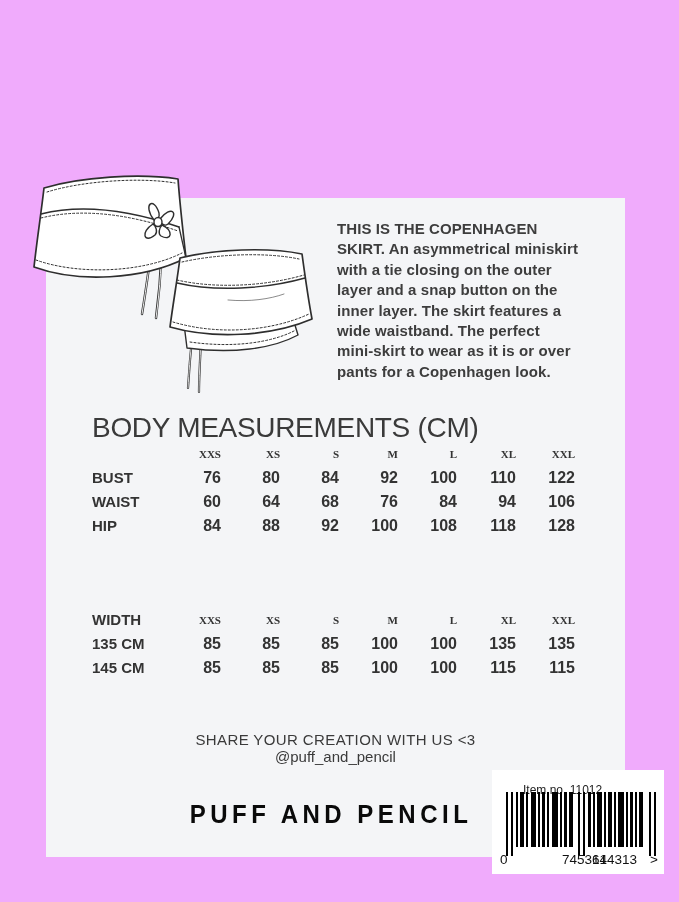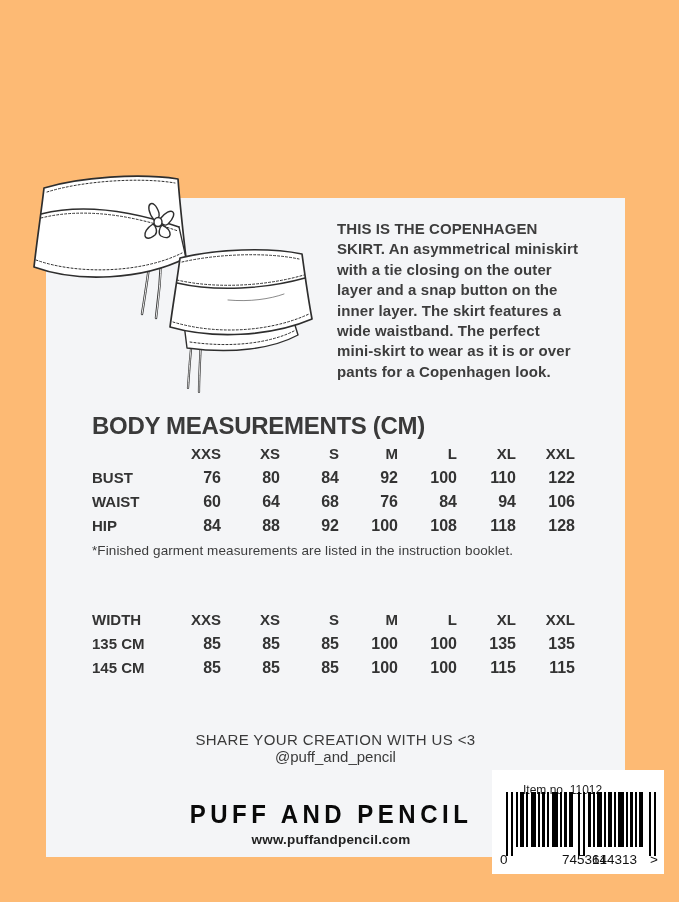--- a/index.html
+++ b/index.html
@@ -1,38 +1,38 @@
 <!DOCTYPE html>
 <html><head>
 <meta charset="utf-8">
 <style>
   * { margin:0; padding:0; box-sizing:border-box; }
   html,body { width:679px; height:902px; background:#ffffff; font-family:"Liberation Sans", sans-serif; }
-  .page { position:relative; width:679px; height:902px; background:#fdba74; overflow:hidden; }
+  .page { position:relative; width:679px; height:902px; background:#f0abfc; overflow:hidden; }
   .card { position:absolute; left:46px; top:198px; width:579px; height:659px; background:#f4f5f7; }
 
   
   .skirts { position:absolute; left:30px; top:160px; width:290px; height:238px; }
   .skirts svg { width:100%; height:100%; }
 
   
   .description { position:absolute; left:337px; top:219px; width:262px;
     font-size:15px; line-height:20.4px; font-weight:bold; color:#3d3d3d; white-space:pre-line; letter-spacing:0.1px; }
 
   
-  .sec-title { position:absolute; left:92px; font-size:24px; font-weight:700; color:#3a3a3a; letter-spacing:-0.3px; }
+  .sec-title { position:absolute; left:92px; font-size:28px; font-weight:400; color:#3a3a3a; letter-spacing:-0.3px; }
   .bm-title { top:412px; }
   .fr-title { top:577px; }
 
   
   .mtable { position:absolute; left:92px; display:grid; grid-template-columns:80px repeat(7,59px); }
   .bm-table { top:442px; }
   .fr-table { top:608px; }
   .mtable .cell { height:24px; font-size:16px; font-weight:bold; color:#333333; text-align:right; padding-right:10px; line-height:24px; }
-  .mtable .hcell { font-size:15px; }
+  .mtable .hcell { font-size:11px;font-family:Liberation Serif, serif; }
   .mtable .rlabel { text-align:left; padding-right:0; font-size:15px; color:#333333; }
   .mtable .corner { text-align:left; padding-right:0; }
 
   .note { position:absolute; left:92px; top:543px; font-size:13.5px; color:#3c3c3c; letter-spacing:0.1px; }
 
   
   .social { position:absolute; left:46px; top:731px; width:579px; text-align:center; color:#3a3a3a; }
   .social .line1 { font-size:15px; letter-spacing:0.4px; }
   .social .line2 { font-size:15px; margin-top:0; }
   .social .line3 { font-size:15px; margin-top:4px; }
@@ -152,21 +152,20 @@
 
     <div class="cell rlabel">HIP</div>
     <div class="cell">84</div>
     <div class="cell">88</div>
     <div class="cell">92</div>
     <div class="cell">100</div>
     <div class="cell">108</div>
     <div class="cell">118</div>
     <div class="cell">128</div>
   </div>
-  <div class="note">*Finished garment measurements are listed in the instruction booklet.</div>
 
   <div class="mtable fr-table">
     <div class="cell rlabel">WIDTH</div>
     <div class="cell hcell">XXS</div>
     <div class="cell hcell">XS</div>
     <div class="cell hcell">S</div>
     <div class="cell hcell">M</div>
     <div class="cell hcell">L</div>
     <div class="cell hcell">XL</div>
     <div class="cell hcell">XXL</div>
@@ -189,21 +188,20 @@
     <div class="cell">115</div>
     <div class="cell">115</div>
   </div>
 
   <div class="social">
     <div class="line1">SHARE YOUR CREATION WITH US &lt;3</div>
     <div class="line2">@puff_and_pencil</div>
   </div>
 
   <div class="brand-logo">PUFF AND PENCIL</div>
-  <div class="brand-site">www.puffandpencil.com</div>
 
   <div class="barcode-box">
     <div class="barcode-item">Item no. 11012</div>
     <svg class="barcode-bars" width="152" height="66" viewBox="0 0 152 66" xmlns="http://www.w3.org/2000/svg">
       <g fill="#000000">
         <rect x="0" y="0" width="2" height="64"></rect>
           <rect x="5" y="0" width="2" height="64"></rect>
         <rect x="10" y="0" width="2" height="55"></rect>
           <rect x="14" y="0" width="4" height="55"></rect>
         <rect x="20" y="0" width="2" height="55"></rect>

